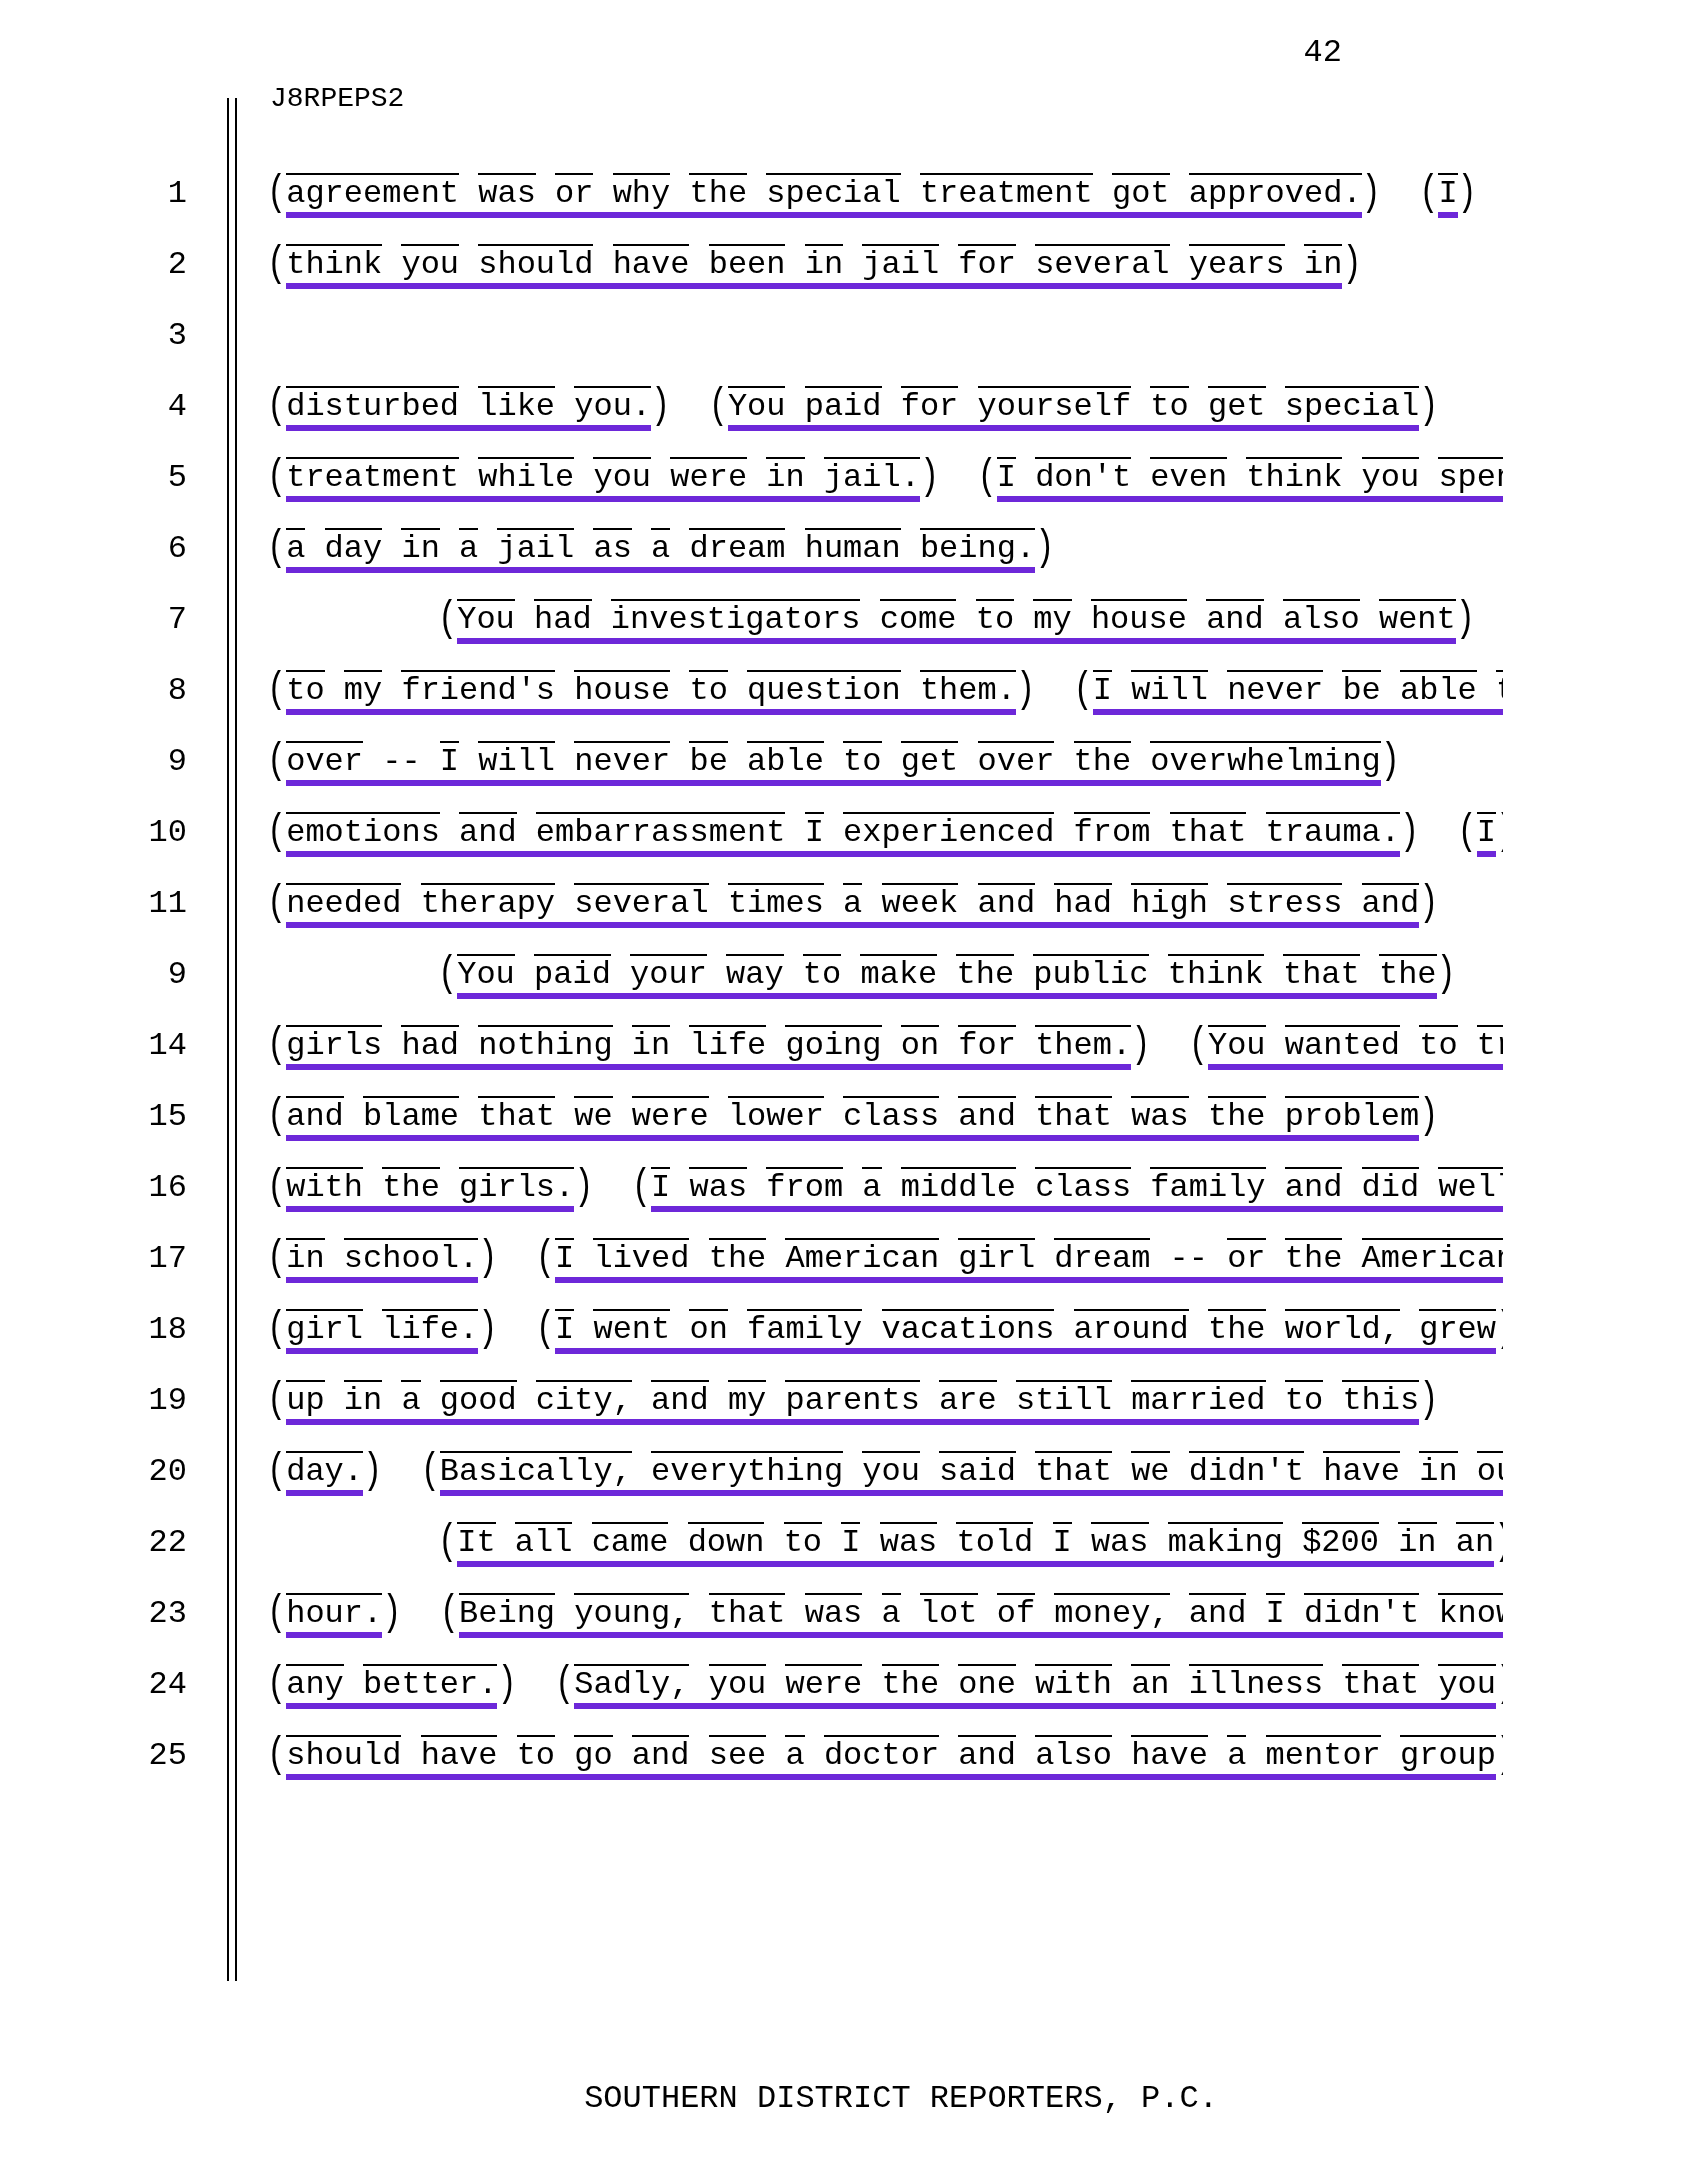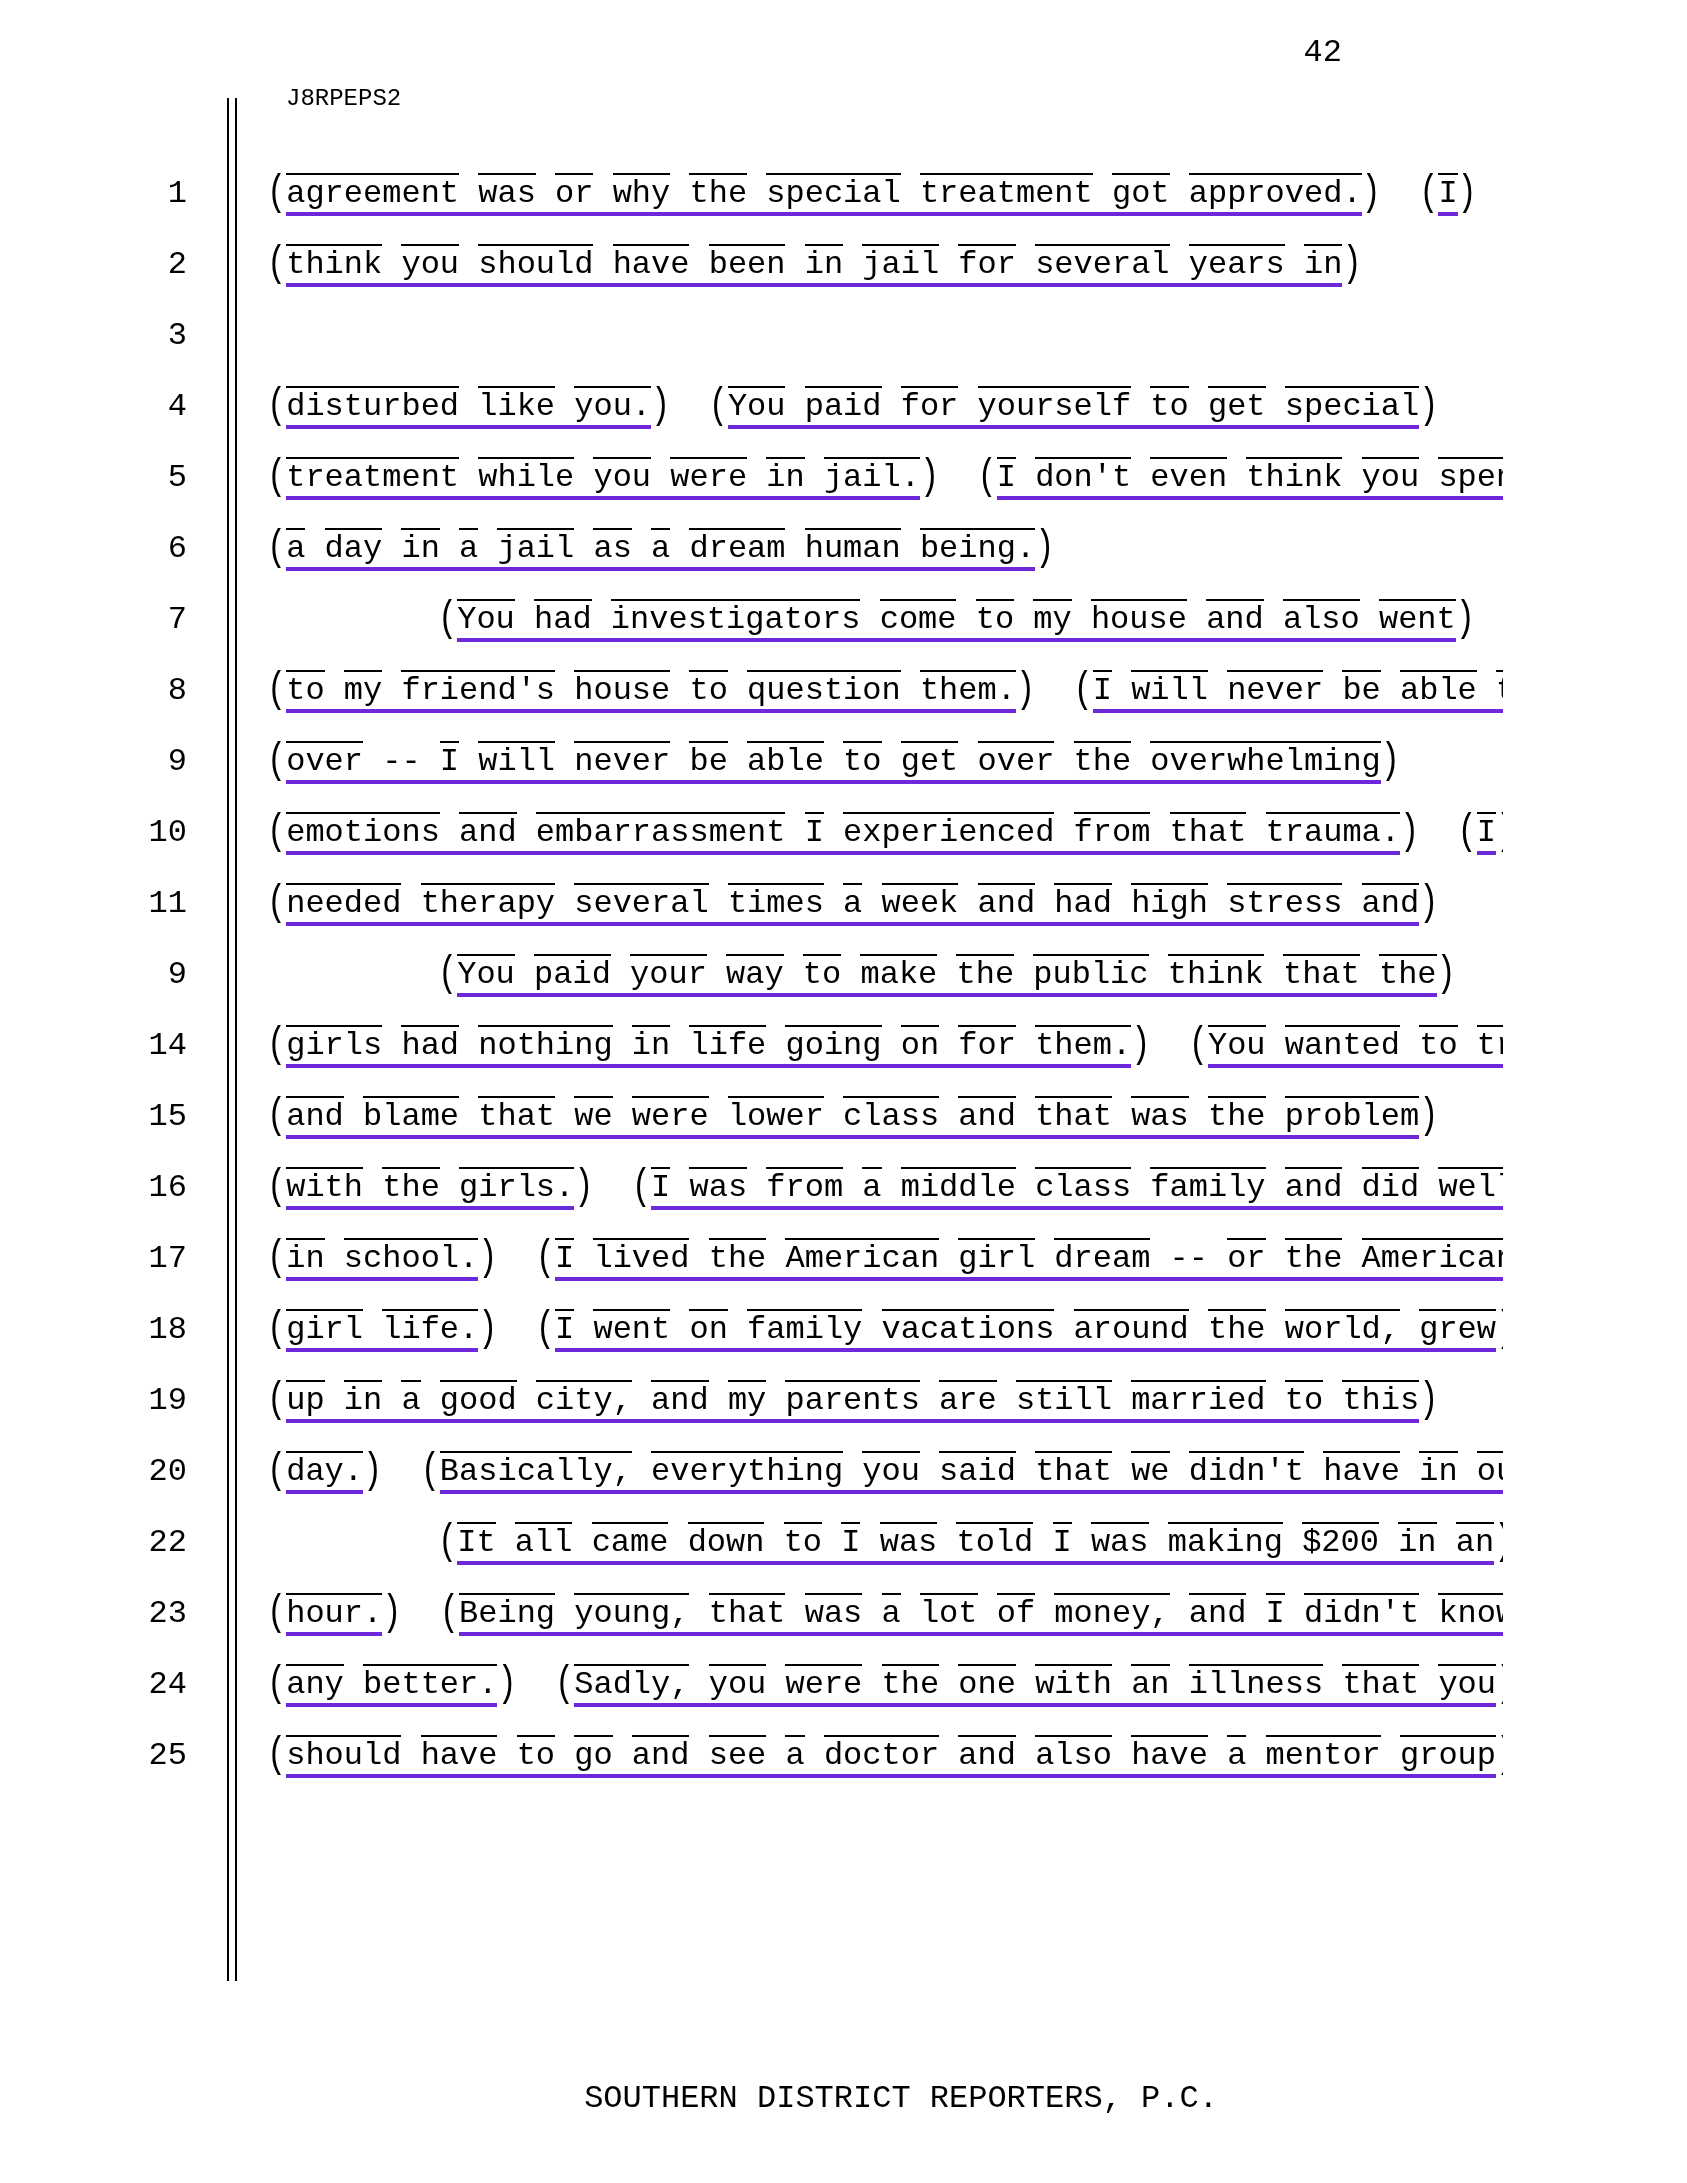--- a/index.html
+++ b/index.html
@@ -20,22 +20,22 @@
     position: absolute;
     top: 37px;
     right: 161px;
     font-size: 32px;
     line-height: 32px;
     white-space: pre;
   }
   .header-code {
     position: absolute;
     top: 83px;
-    left: 286px;
-    font-size: 24px;
+    left: 270px;
+    font-size: 28px;
     line-height: 32px;
     white-space: pre;
   }
   .vrule {
     position: absolute;
     top: 98px;
     height: 1883px;
   }
   .vrule-left {
     left: 227px;
@@ -74,21 +74,21 @@
     left: 267px;
     top: 0;
     white-space: pre;
   }
   .txt.indent {
     padding-left: 171px;
     font-family: Liberation Mono, monospace;
   }
   
   .si {
-    border-bottom: 4px solid #6d28d9;
+    border-bottom: 6px solid #6d28d9;
   }
   
   .w {
     border-top: 2px solid #000;
   }
   
   .dash { }
   
   .pn {
     display: inline-block;

